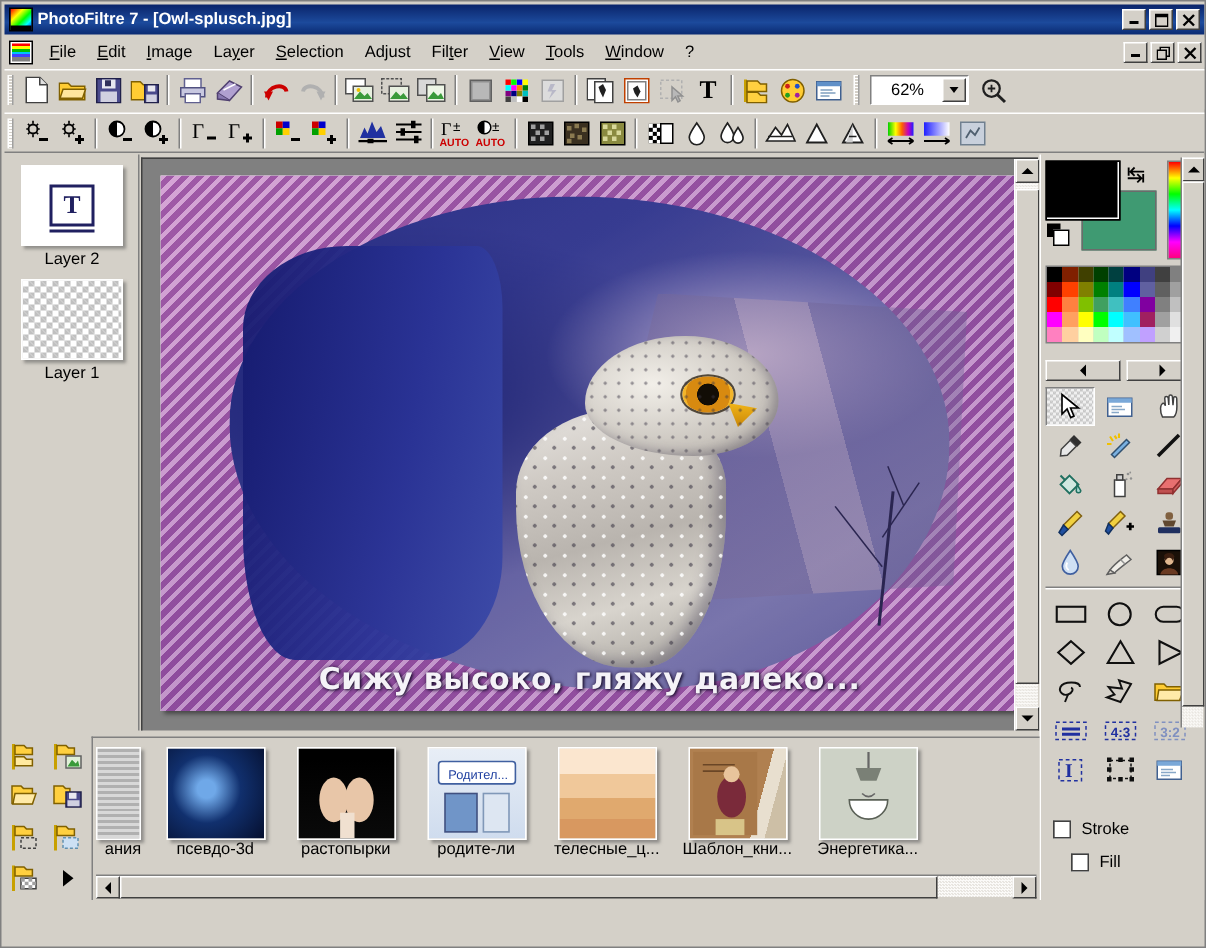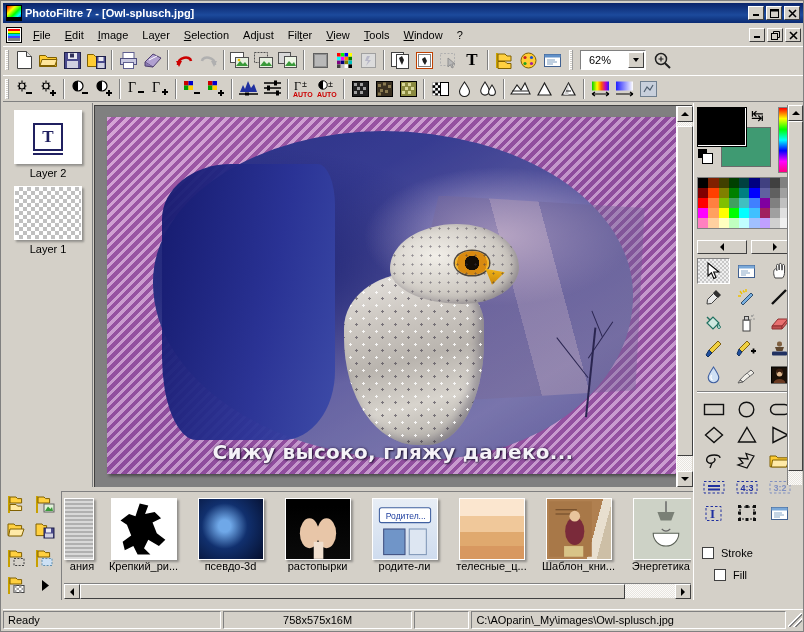--- a/index.html
+++ b/index.html
@@ -93,21 +93,21 @@
   .tsep { width: 1px; height: 20px; margin: 0 3px;
           border-left: 1px solid #808080; border-right: 1px solid #fff; }
   .zoombox {
     width: 66px; height: 20px; margin-left: 4px;
     background: #fff;
     border-top: 1px solid #808080; border-left: 1px solid #808080;
     border-right: 1px solid #fff; border-bottom: 1px solid #fff;
     display: flex; align-items: center;
     font-size: 11px; position: relative;
   }
-  .zoombox span { padding-left: 8px; }
+  .zoombox span { padding-left: 13px; }
   .zoom-arrow {
     position: absolute; right: 1px; top: 1px; width: 16px; height: 16px;
     background: #d4d0c8;
     border-top: 1px solid #fff; border-left: 1px solid #fff;
     border-right: 1px solid #404040; border-bottom: 1px solid #404040;
     display: flex; align-items: center; justify-content: center;
   }
   .tri-dn { width:0;height:0;border-left:3px solid transparent;border-right:3px solid transparent;border-top:4px solid #000; }
 
   
@@ -1325,28 +1325,20 @@
     </div>
   </div>
 
   <div class="browser">
     <div class="browser-inner" id="browser-strip">
         <div class="bthumb" style="width: 36px; overflow: hidden;">
           <div class="bthumb-img" style="background: repeating-linear-gradient(0deg, rgb(216, 216, 216) 0px, rgb(216, 216, 216) 2px, rgb(176, 176, 176) 2px, rgb(176, 176, 176) 4px), rgb(200, 200, 200); margin-left: 0px; width: 30px;"></div>
           <div class="bthumb-cap">ания</div>
         </div>
         <div class="bthumb">
-          <div class="bthumb-img" style="background:#fff;">
-            <svg viewBox="0 0 60 56" width="100%" height="100%">
-              <path d="M26 4 L34 6 L31 14 L40 12 L46 18 L38 22 L42 32 L50 38 L44 44 L34 38 L30 46 L36 52 L24 52 L20 44 L12 48 L10 40 L18 34 L14 24 L8 20 L16 14 L22 16Z" fill="#000"></path>
-            </svg>
-          </div>
-          <div class="bthumb-cap">Крепкий_ри...</div>
-        </div>
-        <div class="bthumb">
           <div class="bthumb-img" style="background:radial-gradient(circle at 40% 45%, #6fa8e8 0 12%, #11306e 45%, #050f2e 100%);"></div>
           <div class="bthumb-cap">псевдо-3d</div>
         </div>
         <div class="bthumb">
           <div class="bthumb-img" style="background:linear-gradient(to bottom,#000 0 12%, #0a0a0a 100%);">
             <svg viewBox="0 0 60 56" width="100%" height="100%">
               <ellipse cx="22" cy="32" rx="9" ry="14" fill="#e8c6a8"></ellipse>
               <ellipse cx="38" cy="32" rx="9" ry="14" fill="#e8c6a8"></ellipse>
               <rect x="26" y="40" width="9" height="16" fill="#f0e0d0"></rect>
             </svg>
@@ -1396,21 +1388,14 @@
       <div class="hsb-btn" style="left:0;">
           <div class="tri-lf-s"></div>
         </div>
       <div class="hsb-thumb"></div>
       <div class="hsb-btn" style="right:0;">
           <div class="tri-rt-s"></div>
         </div>
     </div>
   </div>
 
-  <div class="statusbar">
-    <div class="sb-cell" style="width:218px;">Ready</div>
-    <div class="sb-cell" style="width:190px;justify-content:center;">758x575x16M</div>
-    <div class="sb-cell" style="width:55px;"></div>
-    <div class="sb-cell" style="width:315px;">C:\AOparin\_My\images\Owl-splusch.jpg</div>
-    <div class="sb-resize"></div>
-  </div>
 
 </div>
 
 </body></html>

